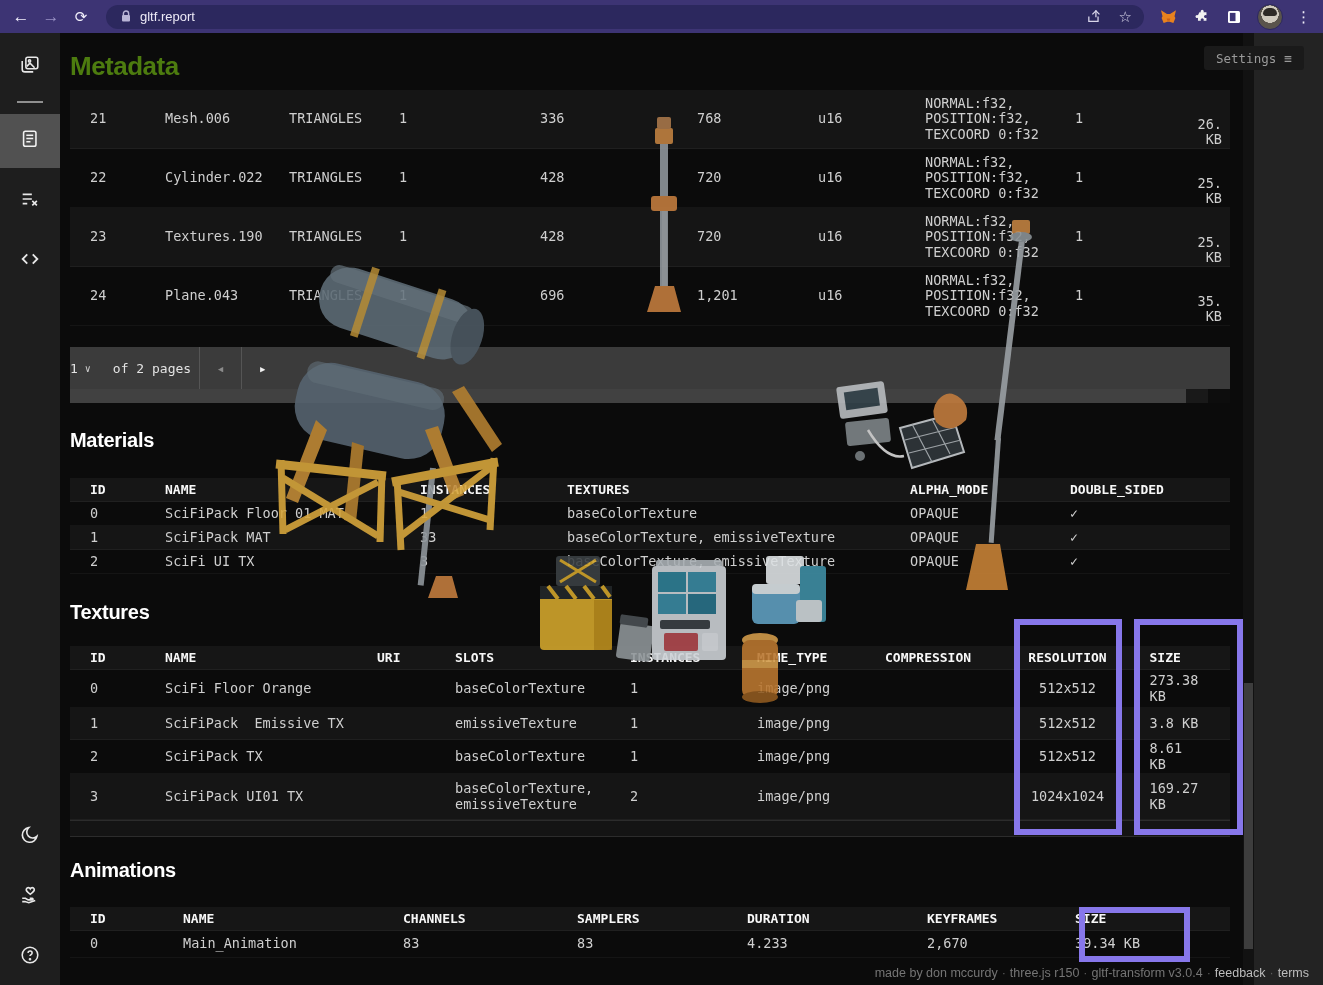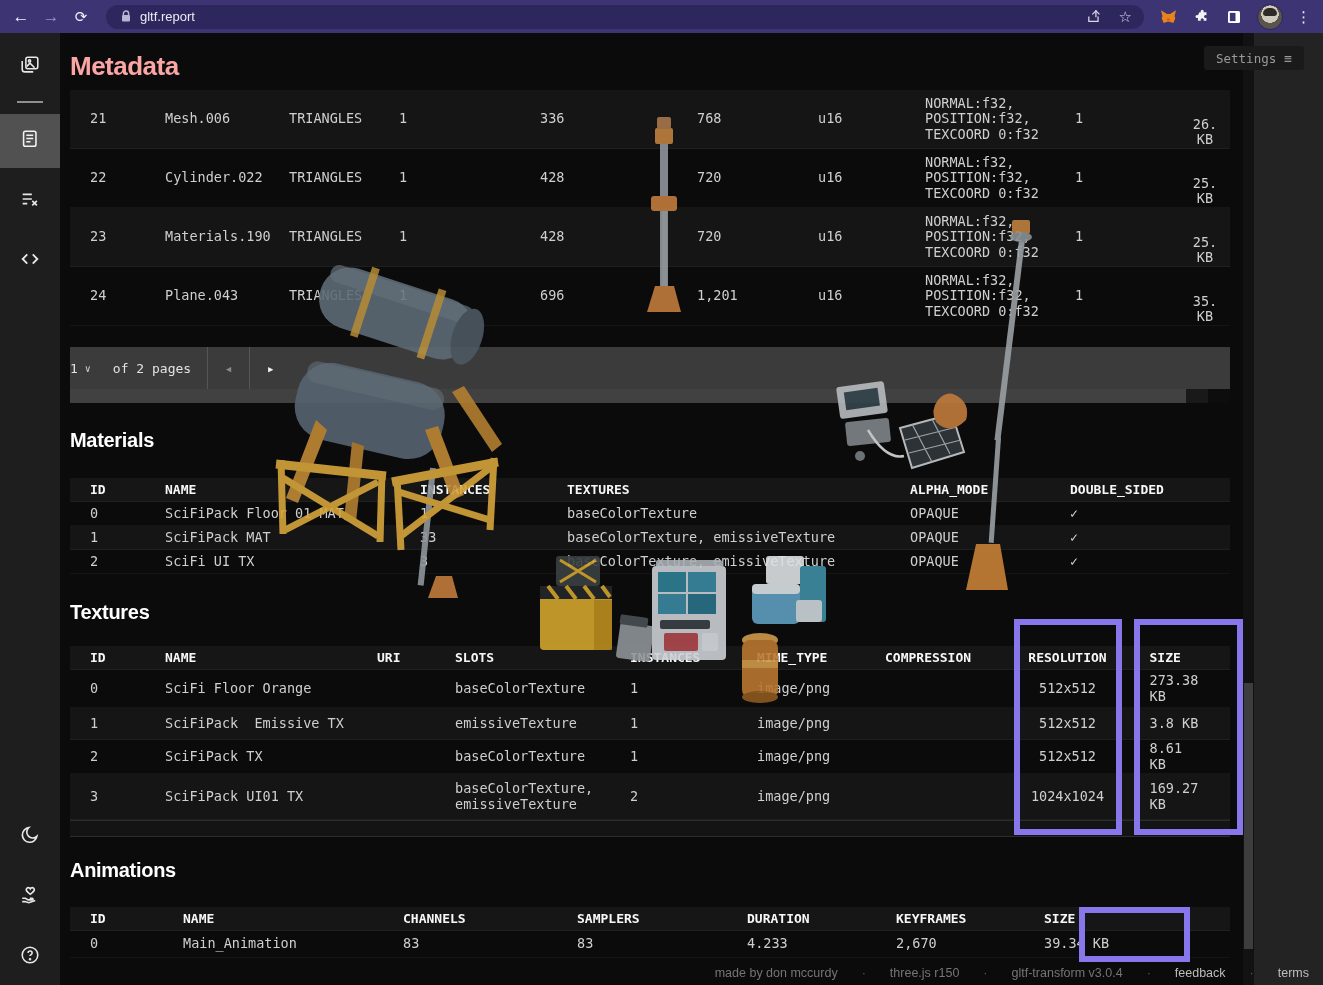--- a/index.html
+++ b/index.html
@@ -30,51 +30,51 @@
   .sidebar{position:absolute;left:0;top:33px;width:60px;bottom:0;background:#1e1e1e;z-index:8;}
   .side-item{position:absolute;left:0;width:60px;height:54px;display:flex;align-items:center;justify-content:center;cursor:pointer;}
   .side-item.active{background:#515151;}
   .side-divider{position:absolute;left:17px;width:26px;height:2px;background:#8f8f8f;}
   .main{position:absolute;left:60px;top:33px;width:1183px;bottom:0;background:#0b0b0b;z-index:1;}
   .vtrack{position:absolute;left:1243px;top:33px;width:11px;bottom:0;background:#121212;z-index:7;}
   .vthumb{position:absolute;left:1px;top:650px;width:9px;height:266px;background:#3d3d3d;}
 
   
   .page-title{position:absolute;left:10px;top:18px;font-family:"Liberation Sans",sans-serif;
-    font-weight:bold;font-size:26px;color:#fca5a5;letter-spacing:-0.5px;}
+    font-weight:bold;font-size:26px;color:#4d7c0f;letter-spacing:-0.5px;}
   .section-title{position:absolute;left:10px;font-family:"Liberation Sans",sans-serif;
     font-weight:bold;font-size:20px;color:#fff;letter-spacing:-0.3px;}
   .settings-btn{position:absolute;left:1204px;top:46px;height:24px;background:#1a1a1a;border-radius:3px;
     color:#9a9a9a;font-size:12.5px;display:flex;align-items:center;padding:0 12px;gap:8px;z-index:9;cursor:pointer;}
 
   
   .tbl{position:absolute;left:10px;width:1160px;color:#cfcfcf;font-size:13.5px;line-height:15.5px;}
   .trow{display:flex;align-items:center;padding-left:20px;box-sizing:border-box;
     border-bottom:1px solid rgba(255,255,255,0.045);}
   .trow.head{background:#161616;color:#f7f7f7;font-weight:bold;font-size:13px;height:24px;}
   .trow.alt{background:#151515;}
   .cell{flex:0 0 auto;overflow:hidden;}
 
   
   .m-id{width:75px}.m-name{width:124px}.m-mode{width:110px}.m-prim{width:141px}.m-vert{width:157px}
   .m-ind{width:121px}.m-type{width:107px}.m-attr{width:150px}.m-inst{width:78px}
   .m-size{flex:1 1 auto;display:flex;justify-content:flex-end;padding-right:8px;}
-  .m-size span{display:inline-block;width:34px;text-align:center;margin-top:26px;}
+  .m-size span{display:inline-block;width:34px;text-align:right;margin-top:26px;}
   .mesh-row{height:59px;}
   .partial-row{height:20px;display:flex;align-items:flex-end;padding-left:20px;box-sizing:border-box;
     border-bottom:1px solid rgba(255,255,255,0.06);overflow:hidden;}
   .partial-row span{margin-left:835px;}
 
   
   .pagination{position:absolute;left:10px;top:314px;width:1160px;height:42px;background:#3b3b3b;
     display:flex;align-items:center;color:#e3e3e3;font-size:13px;box-sizing:border-box;}
   .pg-range{margin-left:14px;flex:1;}
   .pg-select{display:flex;align-items:center;gap:7px;margin-right:22px;cursor:pointer;}
   .pg-caret{font-size:10px;color:#cfcfcf;}
-  .pg-pages{margin-right:16px;text-align:right;}
+  .pg-pages{margin-right:8px;text-align:right;}
   .pg-btn{width:41px;height:42px;display:flex;align-items:center;justify-content:center;
     border-left:1px solid #555;font-size:13px;cursor:pointer;}
   .pg-btn.prev{color:#8b8b8b;}
   .pg-btn.next{color:#f2f2f2;}
   .hscroll{position:absolute;left:10px;top:356px;width:1160px;height:14px;background:#191919;}
   .hthumb{position:absolute;left:0;top:0;height:14px;width:1116px;background:#414141;}
   .hcorner{position:absolute;right:0;top:0;height:14px;width:22px;background:#0d0d0d;}
 
   
   .a-id{width:75px}.a-name{width:255px}.a-inst{width:147px}.a-tex{width:343px}.a-alpha{width:160px}.a-ds{flex:1}
@@ -82,32 +82,32 @@
 
   
   .t-id{width:75px}.t-name{width:212px}.t-uri{width:78px}.t-slots{width:175px}.t-inst{width:115px}
   .t-mime{width:130px;text-indent:12px}.t-comp{width:139px;text-indent:10px}
   .t-res{width:107px;text-align:center}
   .t-size{flex:1 1 auto;display:flex;justify-content:center;}
   .t-size span{display:inline-block;width:52px;text-align:left;}
   .tex-footer{height:15px;background:#141414;border-top:1px solid #2c2c2c;border-bottom:1px solid #2c2c2c;}
 
   
-  .n-id{width:93px}.n-name{width:220px}.n-ch{width:174px}.n-sam{width:170px}.n-dur{width:149px}.n-key{width:148px}.n-size{flex:1}
+  .n-id{width:93px}.n-name{width:220px}.n-ch{width:174px}.n-sam{width:170px}.n-dur{width:180px}.n-key{width:148px}.n-size{flex:1}
   .anim-row{height:27px;}
 
   
   .hl-box{position:absolute;border:6px solid #8777ea;box-sizing:border-box;z-index:6;pointer-events:none;}
   .hl-res{left:954px;top:586px;width:108px;height:216px;}
   .hl-size{left:1074px;top:586px;width:109px;height:216px;}
   .hl-anim{left:1019px;top:874px;width:111px;height:55px;}
 
   
   .footer{position:absolute;right:14px;top:966px;font-family:"Liberation Sans",sans-serif;font-size:12.5px;
-    color:#757575;z-index:9;display:flex;gap:24px;align-items:center;}
+    color:#757575;z-index:9;display:flex;gap:4px;align-items:center;}
   .footer .lnk{color:#bdbdbd;cursor:pointer;}
   .footer .sep{color:#5c5c5c;}
 
   
   .overlay{position:absolute;left:0;top:0;width:1323px;height:985px;z-index:4;pointer-events:none;}
 </style>
 </head>
 <body>
 
 <div class="browser-bar">
@@ -247,21 +247,21 @@
       <div class="cell m-ind">720</div>
       <div class="cell m-type">u16</div>
       <div class="cell m-attr">NORMAL:f32, POSITION:f32, TEXCOORD_0:f32</div>
       <div class="cell m-inst">1</div>
       <div class="cell m-size">
           <span>25. KB</span>
         </div>
     </div>
     <div class="trow mesh-row alt">
       <div class="cell m-id">23</div>
-      <div class="cell m-name">Materials.190</div>
+      <div class="cell m-name">Textures.190</div>
       <div class="cell m-mode">TRIANGLES</div>
       <div class="cell m-prim">1</div>
       <div class="cell m-vert">428</div>
       <div class="cell m-ind">720</div>
       <div class="cell m-type">u16</div>
       <div class="cell m-attr">NORMAL:f32, POSITION:f32, TEXCOORD_0:f32</div>
       <div class="cell m-inst">1</div>
       <div class="cell m-size">
           <span>25. KB</span>
         </div>

